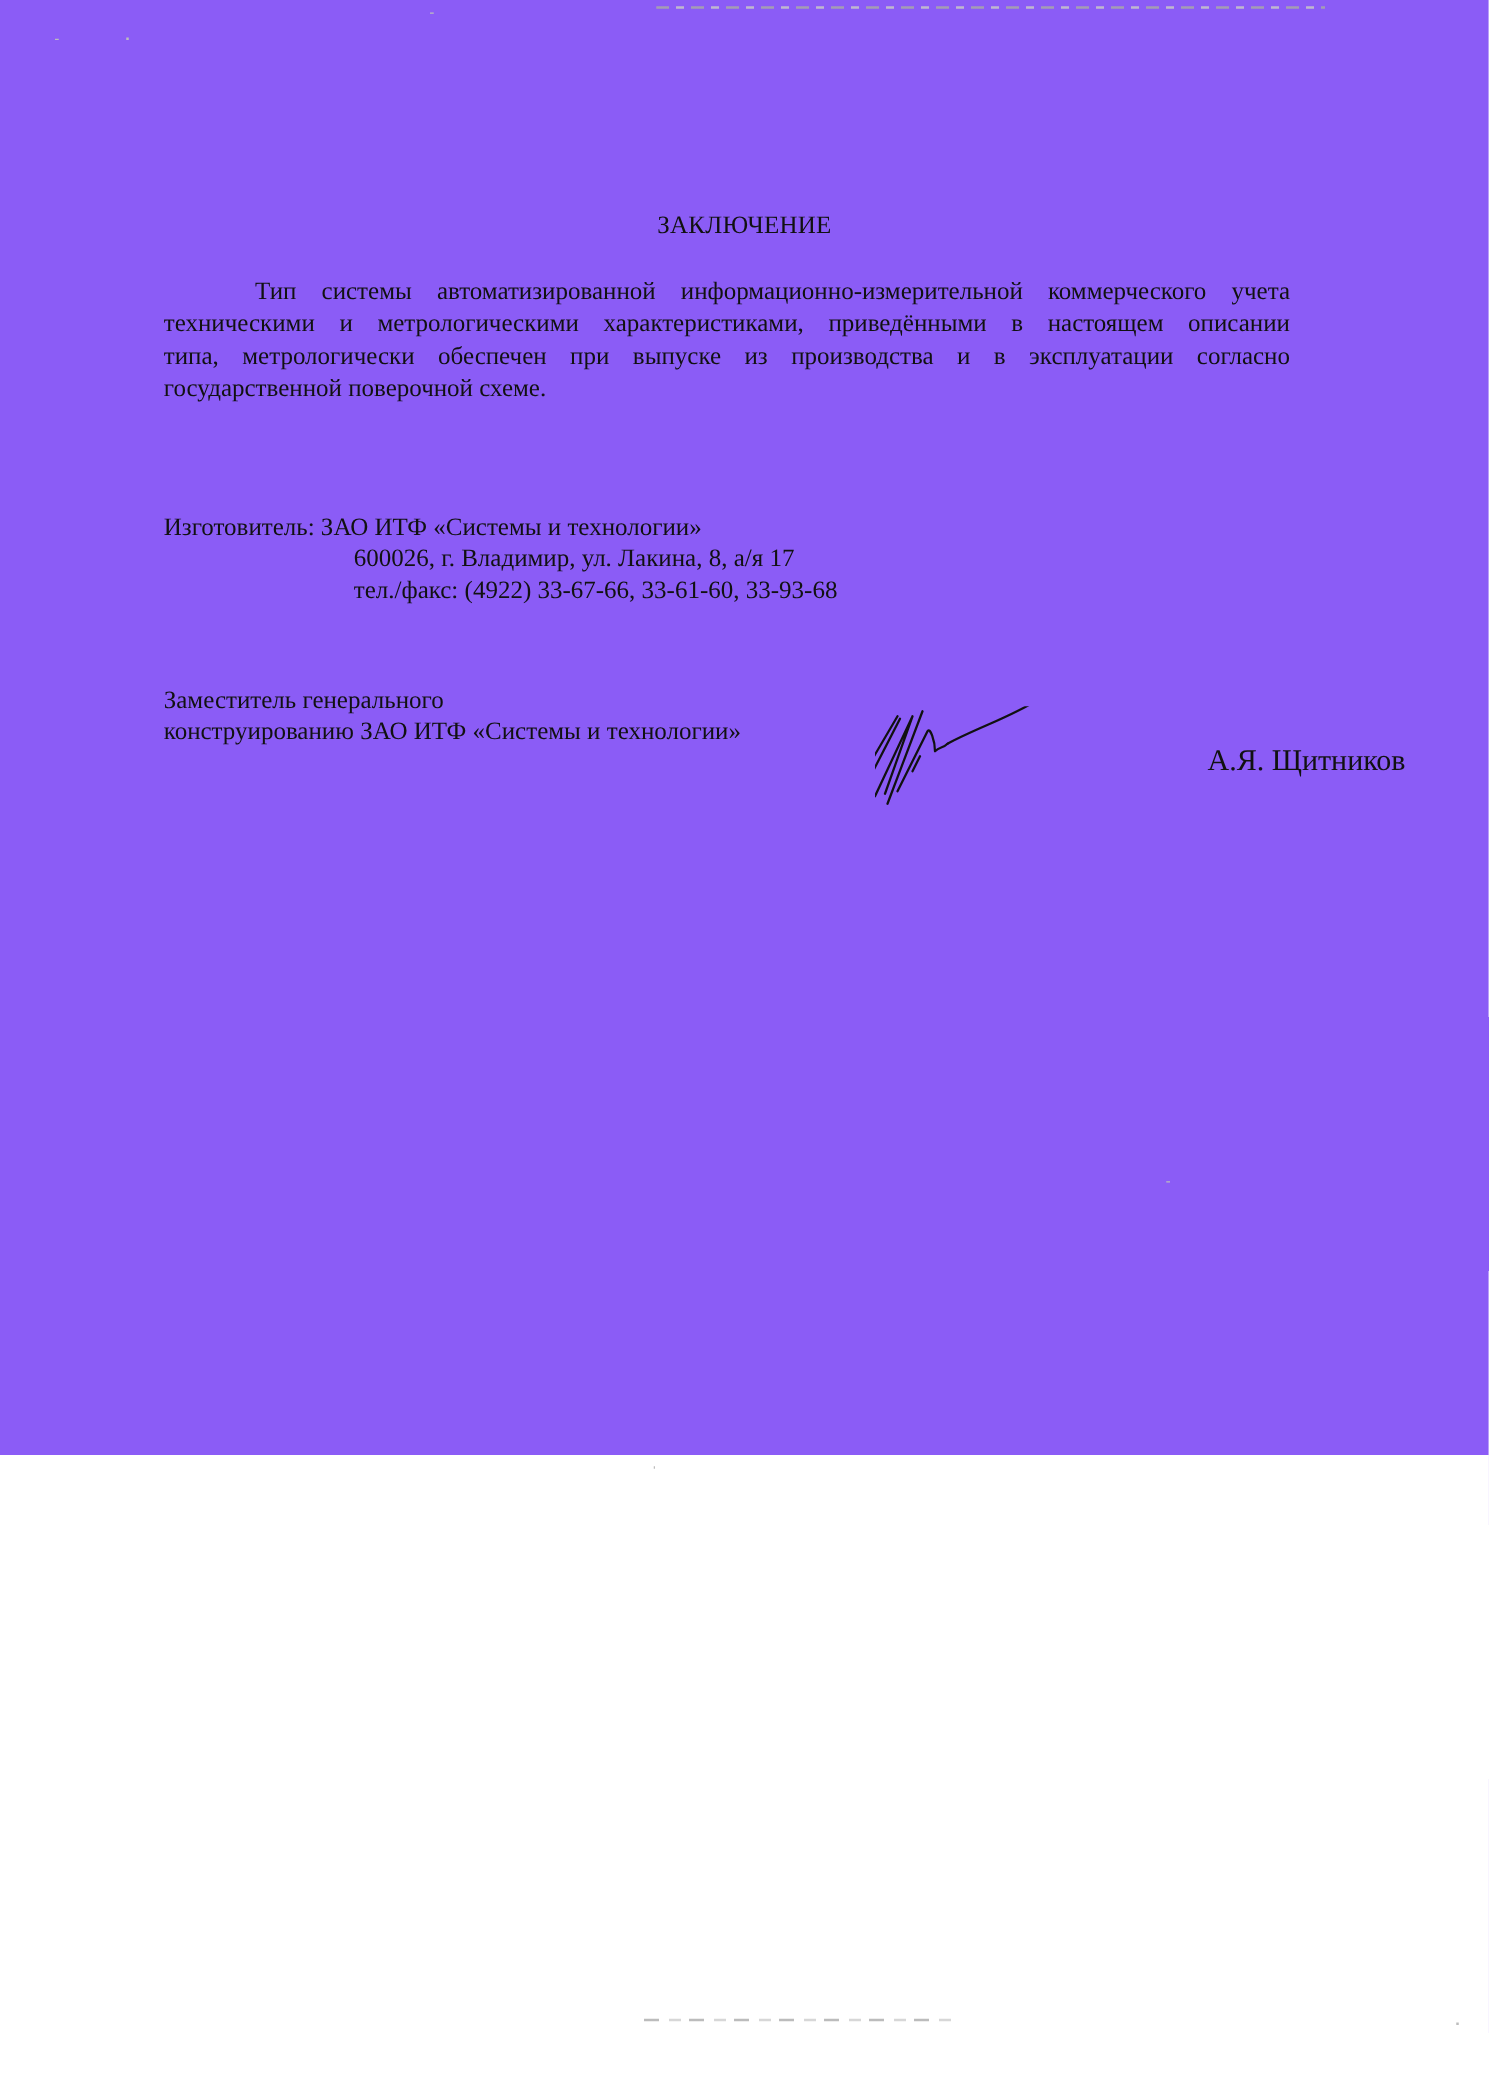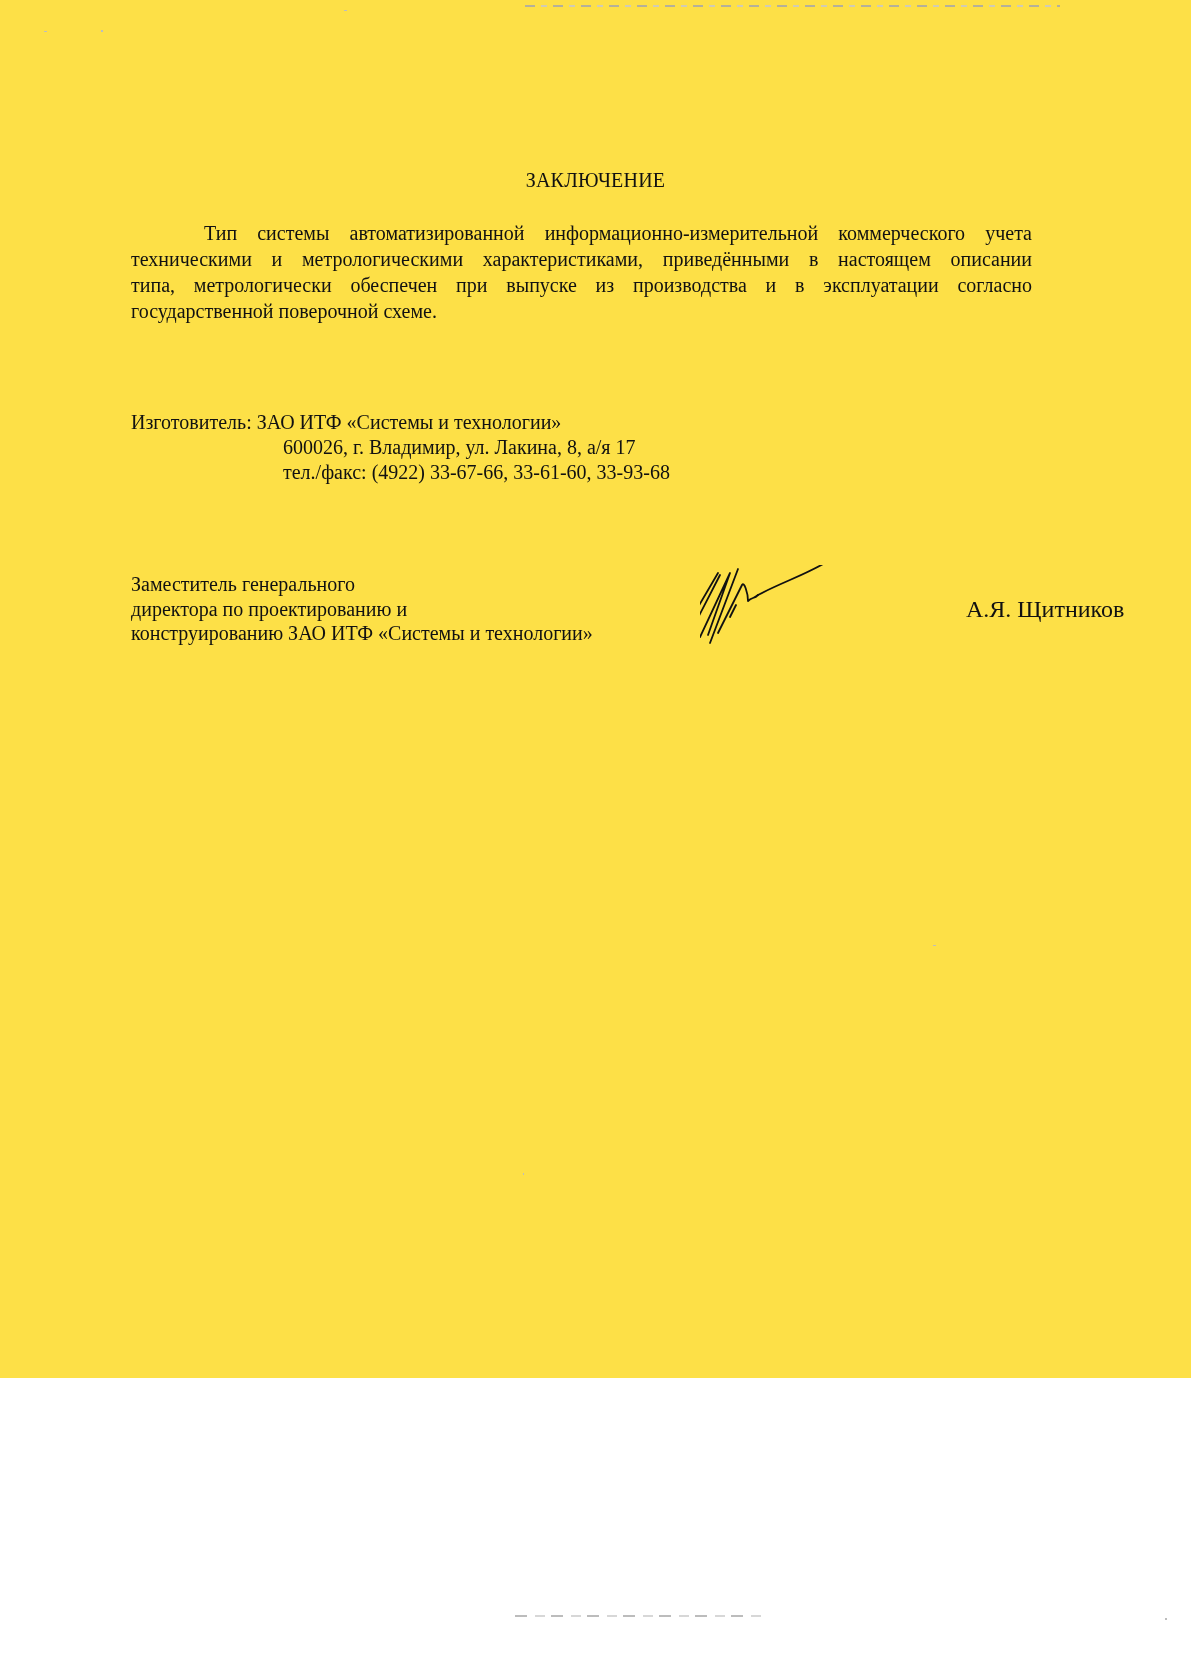--- a/index.html
+++ b/index.html
@@ -12,22 +12,22 @@
       height: 1662px;
       position: relative;
       overflow: hidden;
       font-family: "Liberation Serif", "DejaVu Serif", serif;
       color: #111111;
     }
     .page {
       position: absolute;
       left: 0; top: 0;
       width: 1191px;
-      height: 1378px;
-      background: #fde047;
+      height: 1164px;
+      background: #8b5cf6;
     }
     .scan-line {
       position: absolute;
       height: 2px;
       background-image: repeating-linear-gradient(90deg, #a8a8a8 0 10px, transparent 10px 16px, #c8c8c8 16px 22px, transparent 22px 28px);
       opacity: 0.85;
     }
     .scan-top {
       left: 525px;
       top: 5px;
@@ -90,21 +90,20 @@
     }
     .maker .indent {
       padding-left: 152px;
     }
     .signature-block {
       position: absolute;
       left: 131px;
       top: 548px;
       font-size: 20px;
       line-height: 24.5px;
-      margin-top: 24px;
     }
     .signature-block .row {
       display: block;
       white-space: nowrap;
     }
     .signer-name {
       position: absolute;
       left: 918px;
       top: 597px;
       font-size: 24px;
@@ -143,21 +142,20 @@
   </div>
 
   <div class="maker">
     <span class="row">Изготовитель: ЗАО ИТФ «Системы и технологии»</span>
     <span class="row indent">600026, г. Владимир, ул. Лакина, 8, а/я 17</span>
     <span class="row indent">тел./факс: (4922) 33-67-66, 33-61-60, 33-93-68</span>
   </div>
 
   <div class="signature-block">
     <span class="row">Заместитель генерального</span>
-    <span class="row">директора по проектированию и</span>
     <span class="row">конструированию ЗАО ИТФ «Системы и технологии»</span>
   </div>
 
   <div class="signature">
     <svg width="170" height="90" viewBox="0 0 170 90" xmlns="http://www.w3.org/2000/svg">
       <g fill="none" stroke="#111" stroke-width="1.8" stroke-linecap="round" stroke-linejoin="round">
         <path d="M-18 70 C -20 62, -12 55, -6 58 C 0 62, -6 72, -12 70 M -16 66 L 18 8"></path>
         <path d="M -16 80 L 20 10"></path>
         <path d="M 0 72 L 30 8 L 8 70"></path>
         <path d="M 10 78 L 38 4"></path>

